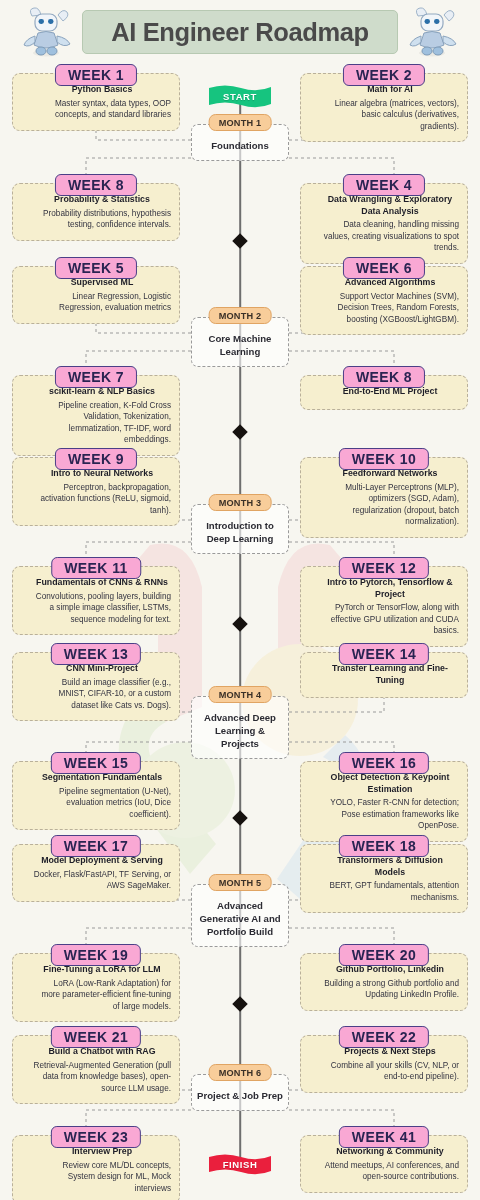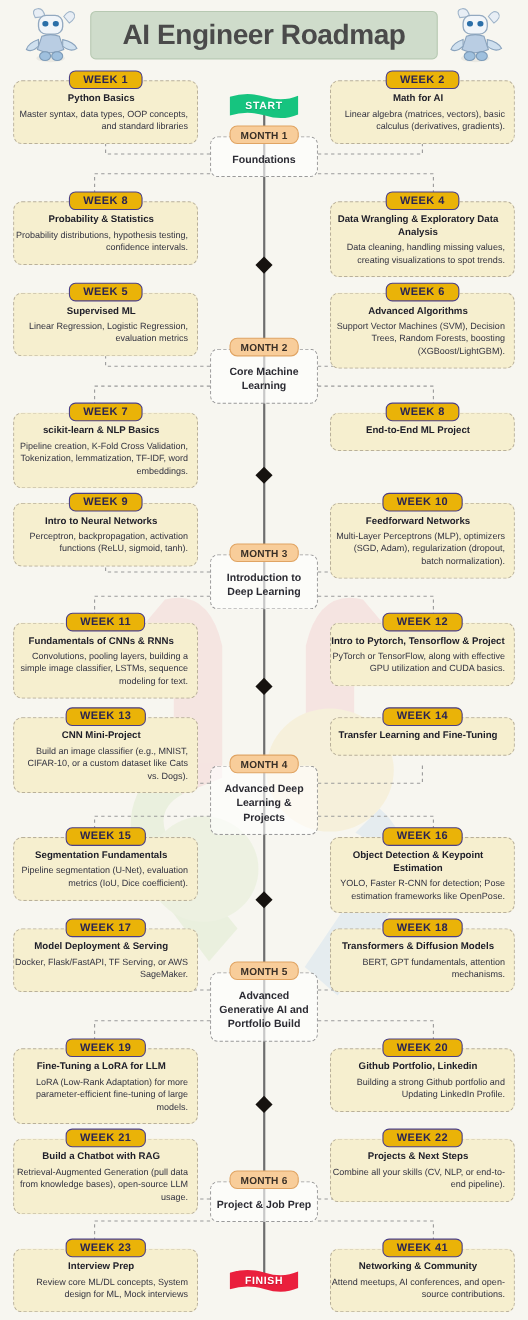--- a/index.html
+++ b/index.html
@@ -142,37 +142,37 @@
     z-index: 5;
   }
   .week-left  { left: 12px; }
   .week-right { left: 300px; }
 
   .week-pill {
     position: absolute;
     top: 0;
     left: 50%;
     transform: translateX(-50%);
-    background: #eab308;
+    background: #f9a8d4;
     border: 1.3px solid #4b3f87;
     border-radius: 6px;
     padding: 2px 12px;
-    font-size: 10px;
+    font-size: 14px;
     font-weight: 700;
     color: #2a2452;
     letter-spacing: 0.4px;
     white-space: nowrap;
     z-index: 2;
   }
   .week-body {
     margin-top: 9px;
     background: #f6efcf;
     border: 1.2px dashed #b9b09a;
     border-radius: 8px;
-    padding: 10px 8px 9px 0;
+    padding: 10px 8px 9px 20px;
     text-align: center;
   }
   .week-title {
     font-size: 8.8px;
     font-weight: 700;
     color: #1e1e28;
     line-height: 11.5px;
     margin-bottom: 2px;
   }
   .week-desc {

